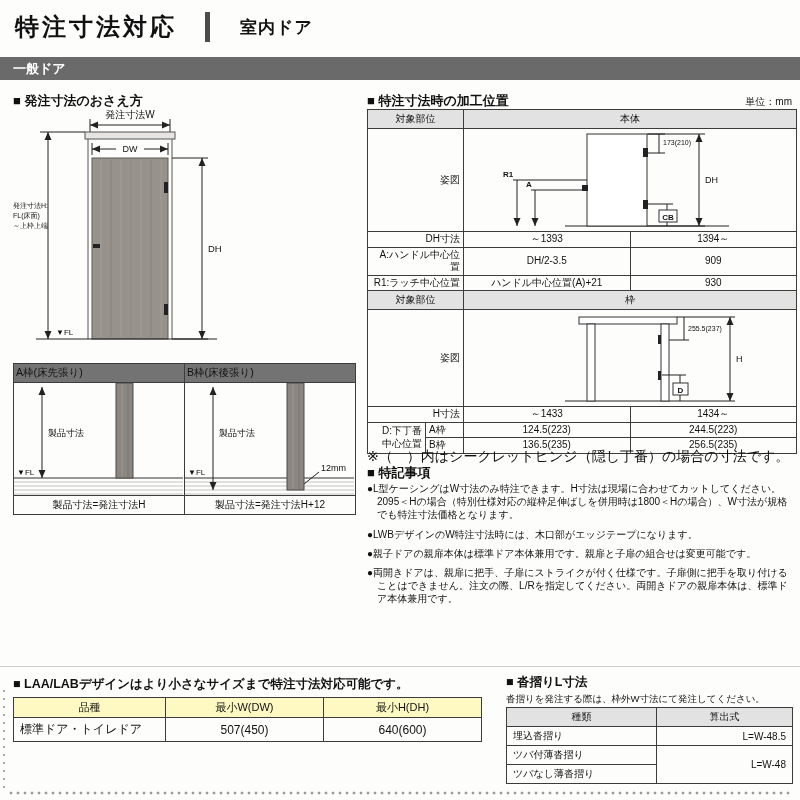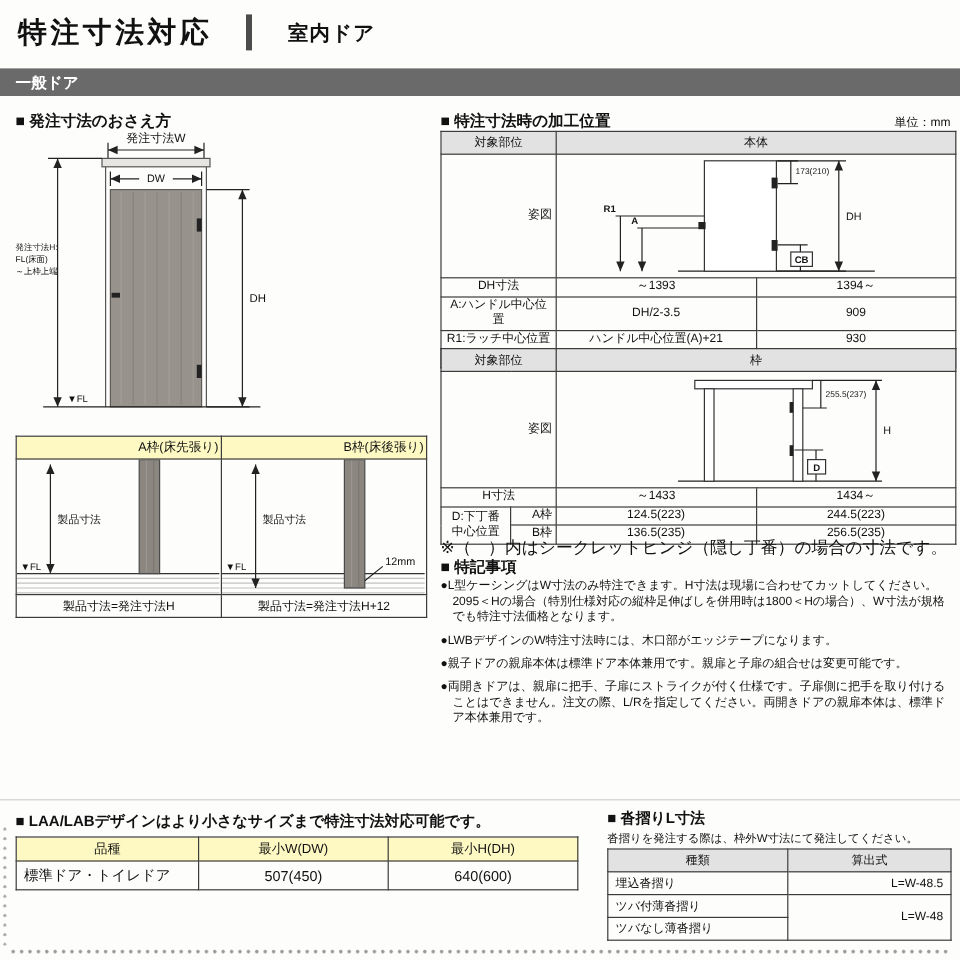--- a/index.html
+++ b/index.html
@@ -18,35 +18,35 @@
         font-size:13px;font-weight:bold;line-height:23px;padding-left:13px}
 
   .sec-heading{font-size:13px;font-weight:bold}
   .order-heading{position:absolute;top:92px;left:13px}
   .door-svg{position:absolute;top:108px;left:12px}
 
   table{border-collapse:collapse}
   th,td{border:1px solid #3c3c3c;font-weight:normal}
 
   .frames{position:absolute;top:363px;left:13px}
-  .frames .fhead{font-size:10.5px;text-align:right;height:19px;background:#fef9c3;padding:2px}
+  .frames .fhead{font-size:10.5px;text-align:left;height:19px;background:#737373;padding:2px}
   .frames .fbody{padding:0;height:112px;vertical-align:top}
   .frames .ffoot{font-size:10px;text-align:center;height:19px;padding:2px}
 
   .machining-heading{position:absolute;top:92px;left:367px}
   .unit{position:absolute;top:95px;right:8px;font-size:10px}
 
   .t1{position:absolute;top:109px;left:367px;font-size:10px}
   .t2{position:absolute;top:290px;left:367px;font-size:10px}
   .t1 th,.t2 th{background:#e2e2e2;padding:2px 3px;text-align:center;height:17px}
   .t1 td,.t2 td{padding:1px 3px;line-height:1.25}
   .figlabel{text-align:right;vertical-align:middle;font-size:10px}
   .figcell{padding:1px}
-  .lbl{text-align:center}
-  .sub{text-align:right}
+  .lbl{text-align:right}
+  .sub{text-align:left}
   .val{text-align:center}
 
   .t2-note{position:absolute;top:448px;left:367px;font-size:14px}
   .notes-heading{position:absolute;top:464px;left:367px}
   .notes{position:absolute;top:482px;left:367px;width:426px;font-size:10px;line-height:1.32}
   .note-item{padding-left:10px;text-indent:-10px;margin-bottom:6px}
 
   .bottom-line{position:absolute;top:666px;left:0;width:800px;border-top:1px solid #cfcfcf}
 
   .min-heading{position:absolute;top:676px;left:13px;font-size:12.5px;font-weight:bold}

